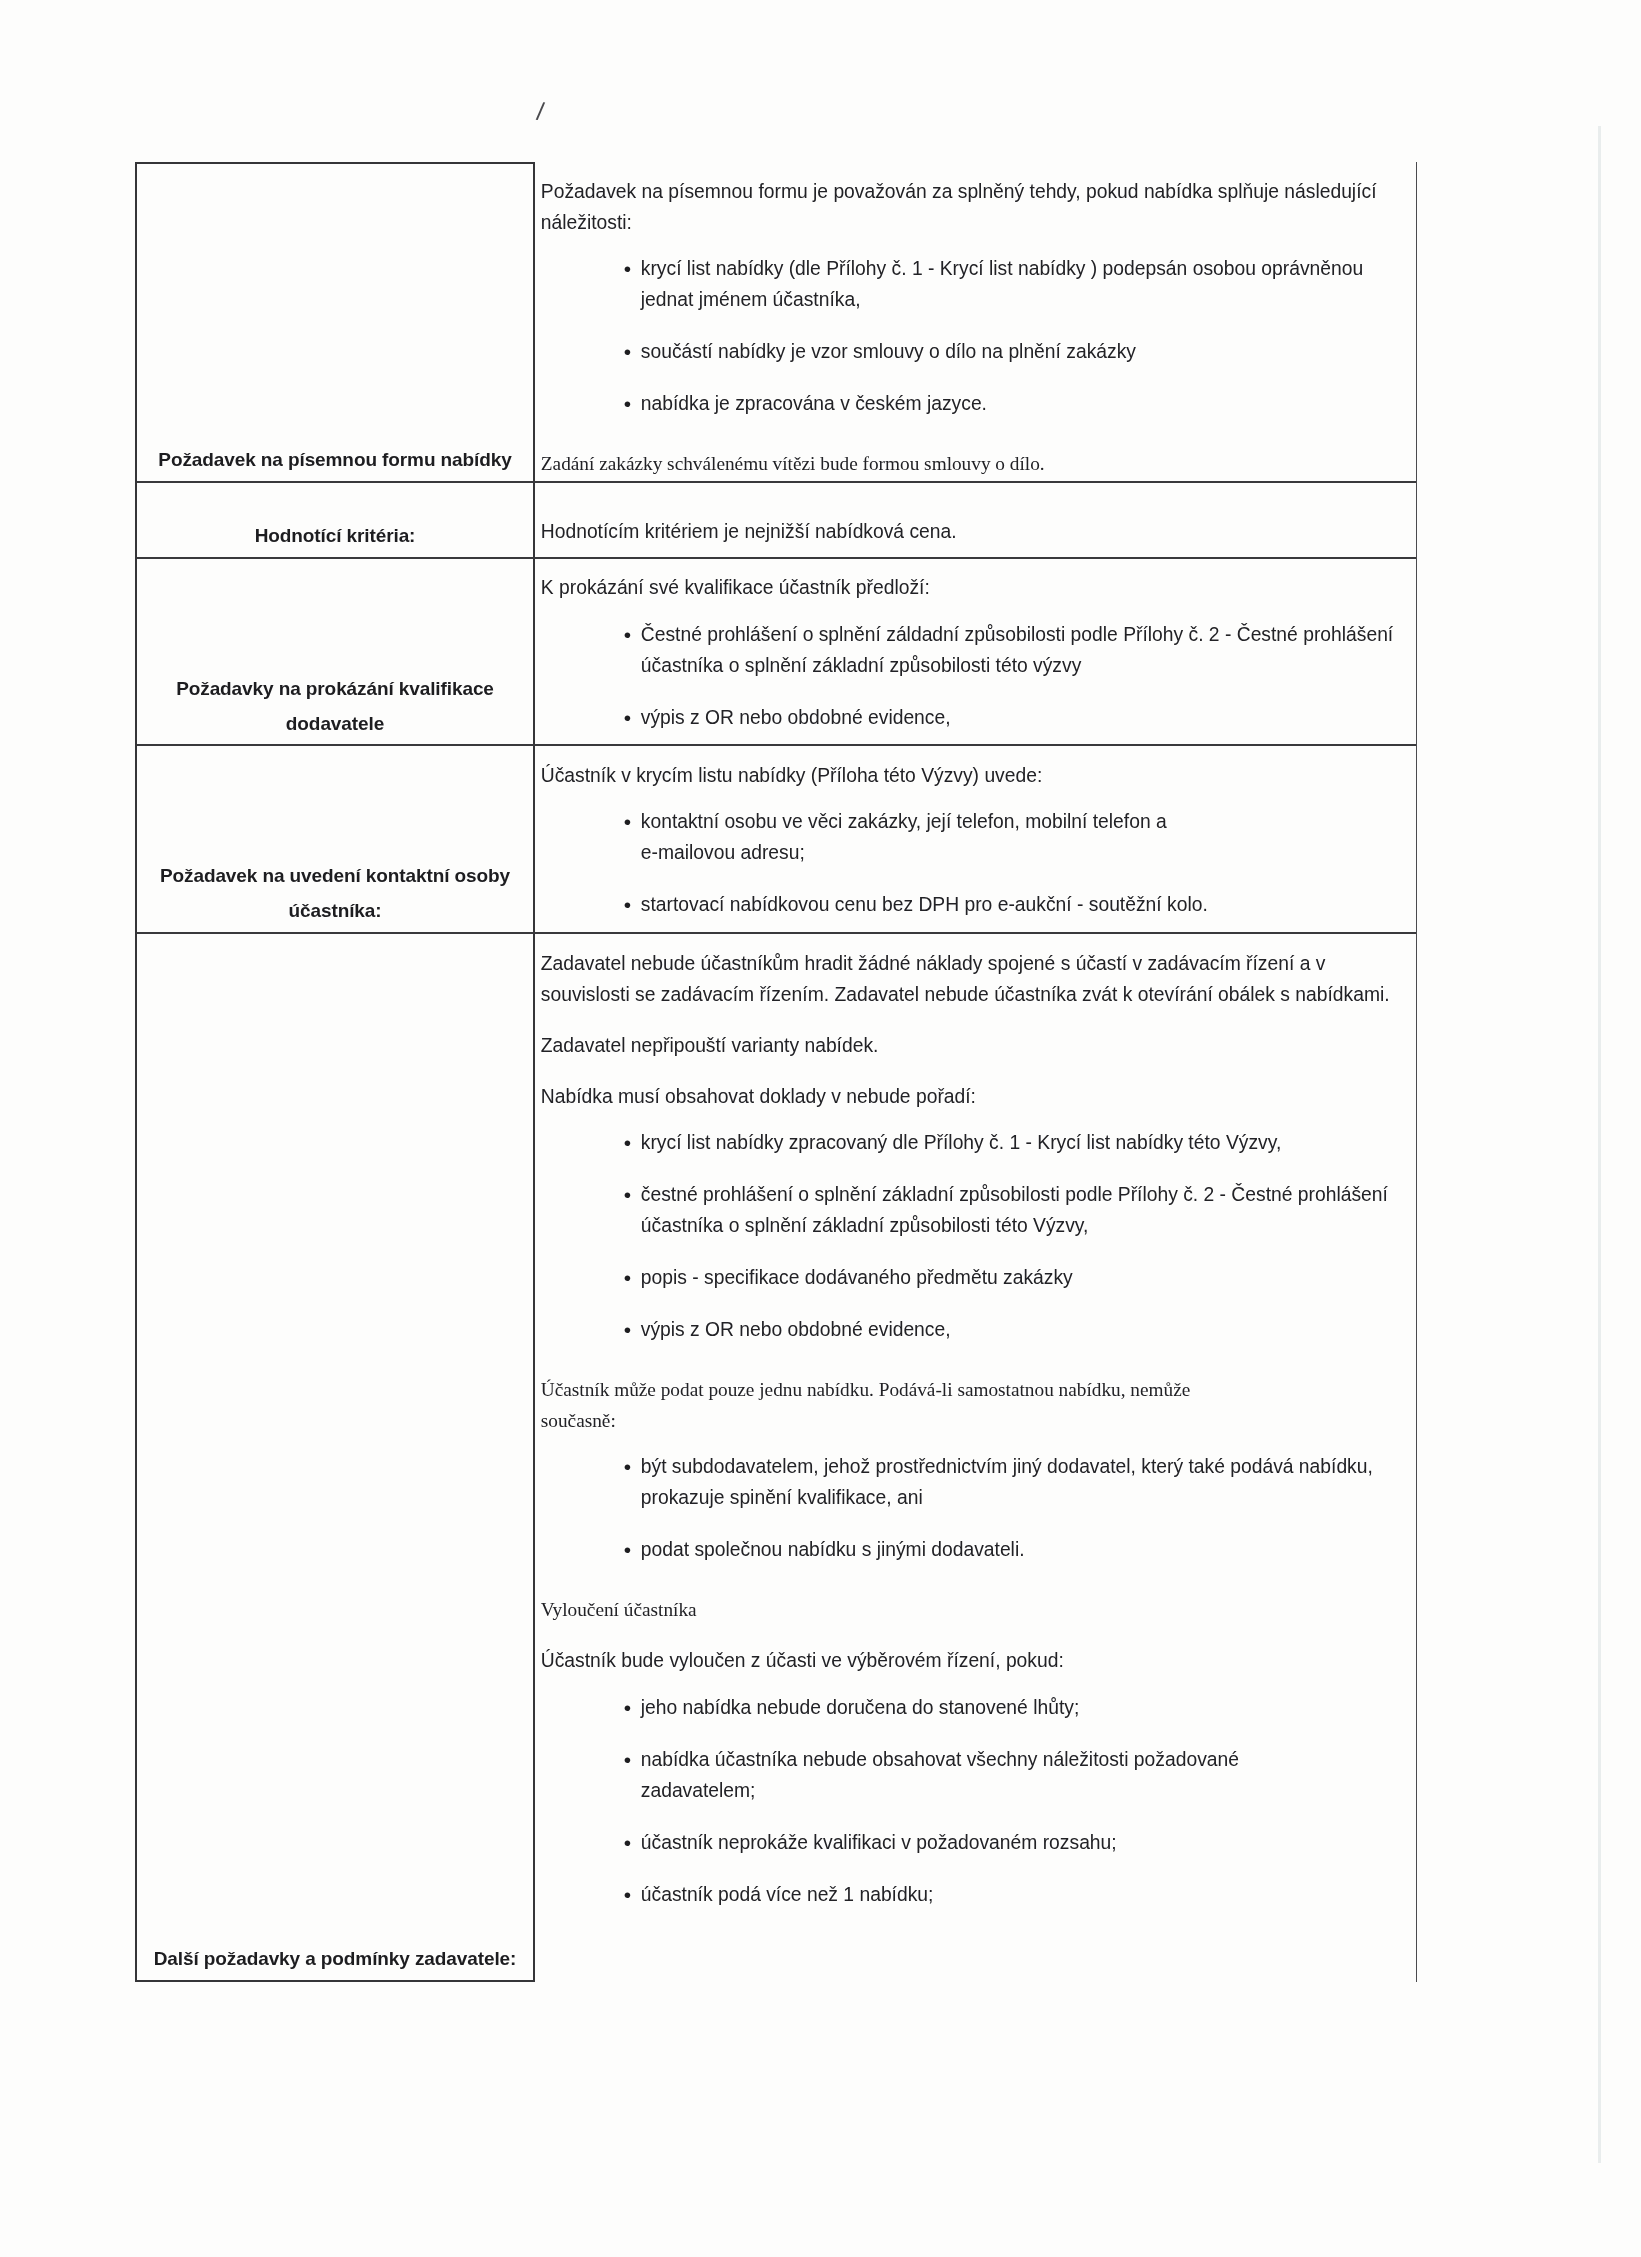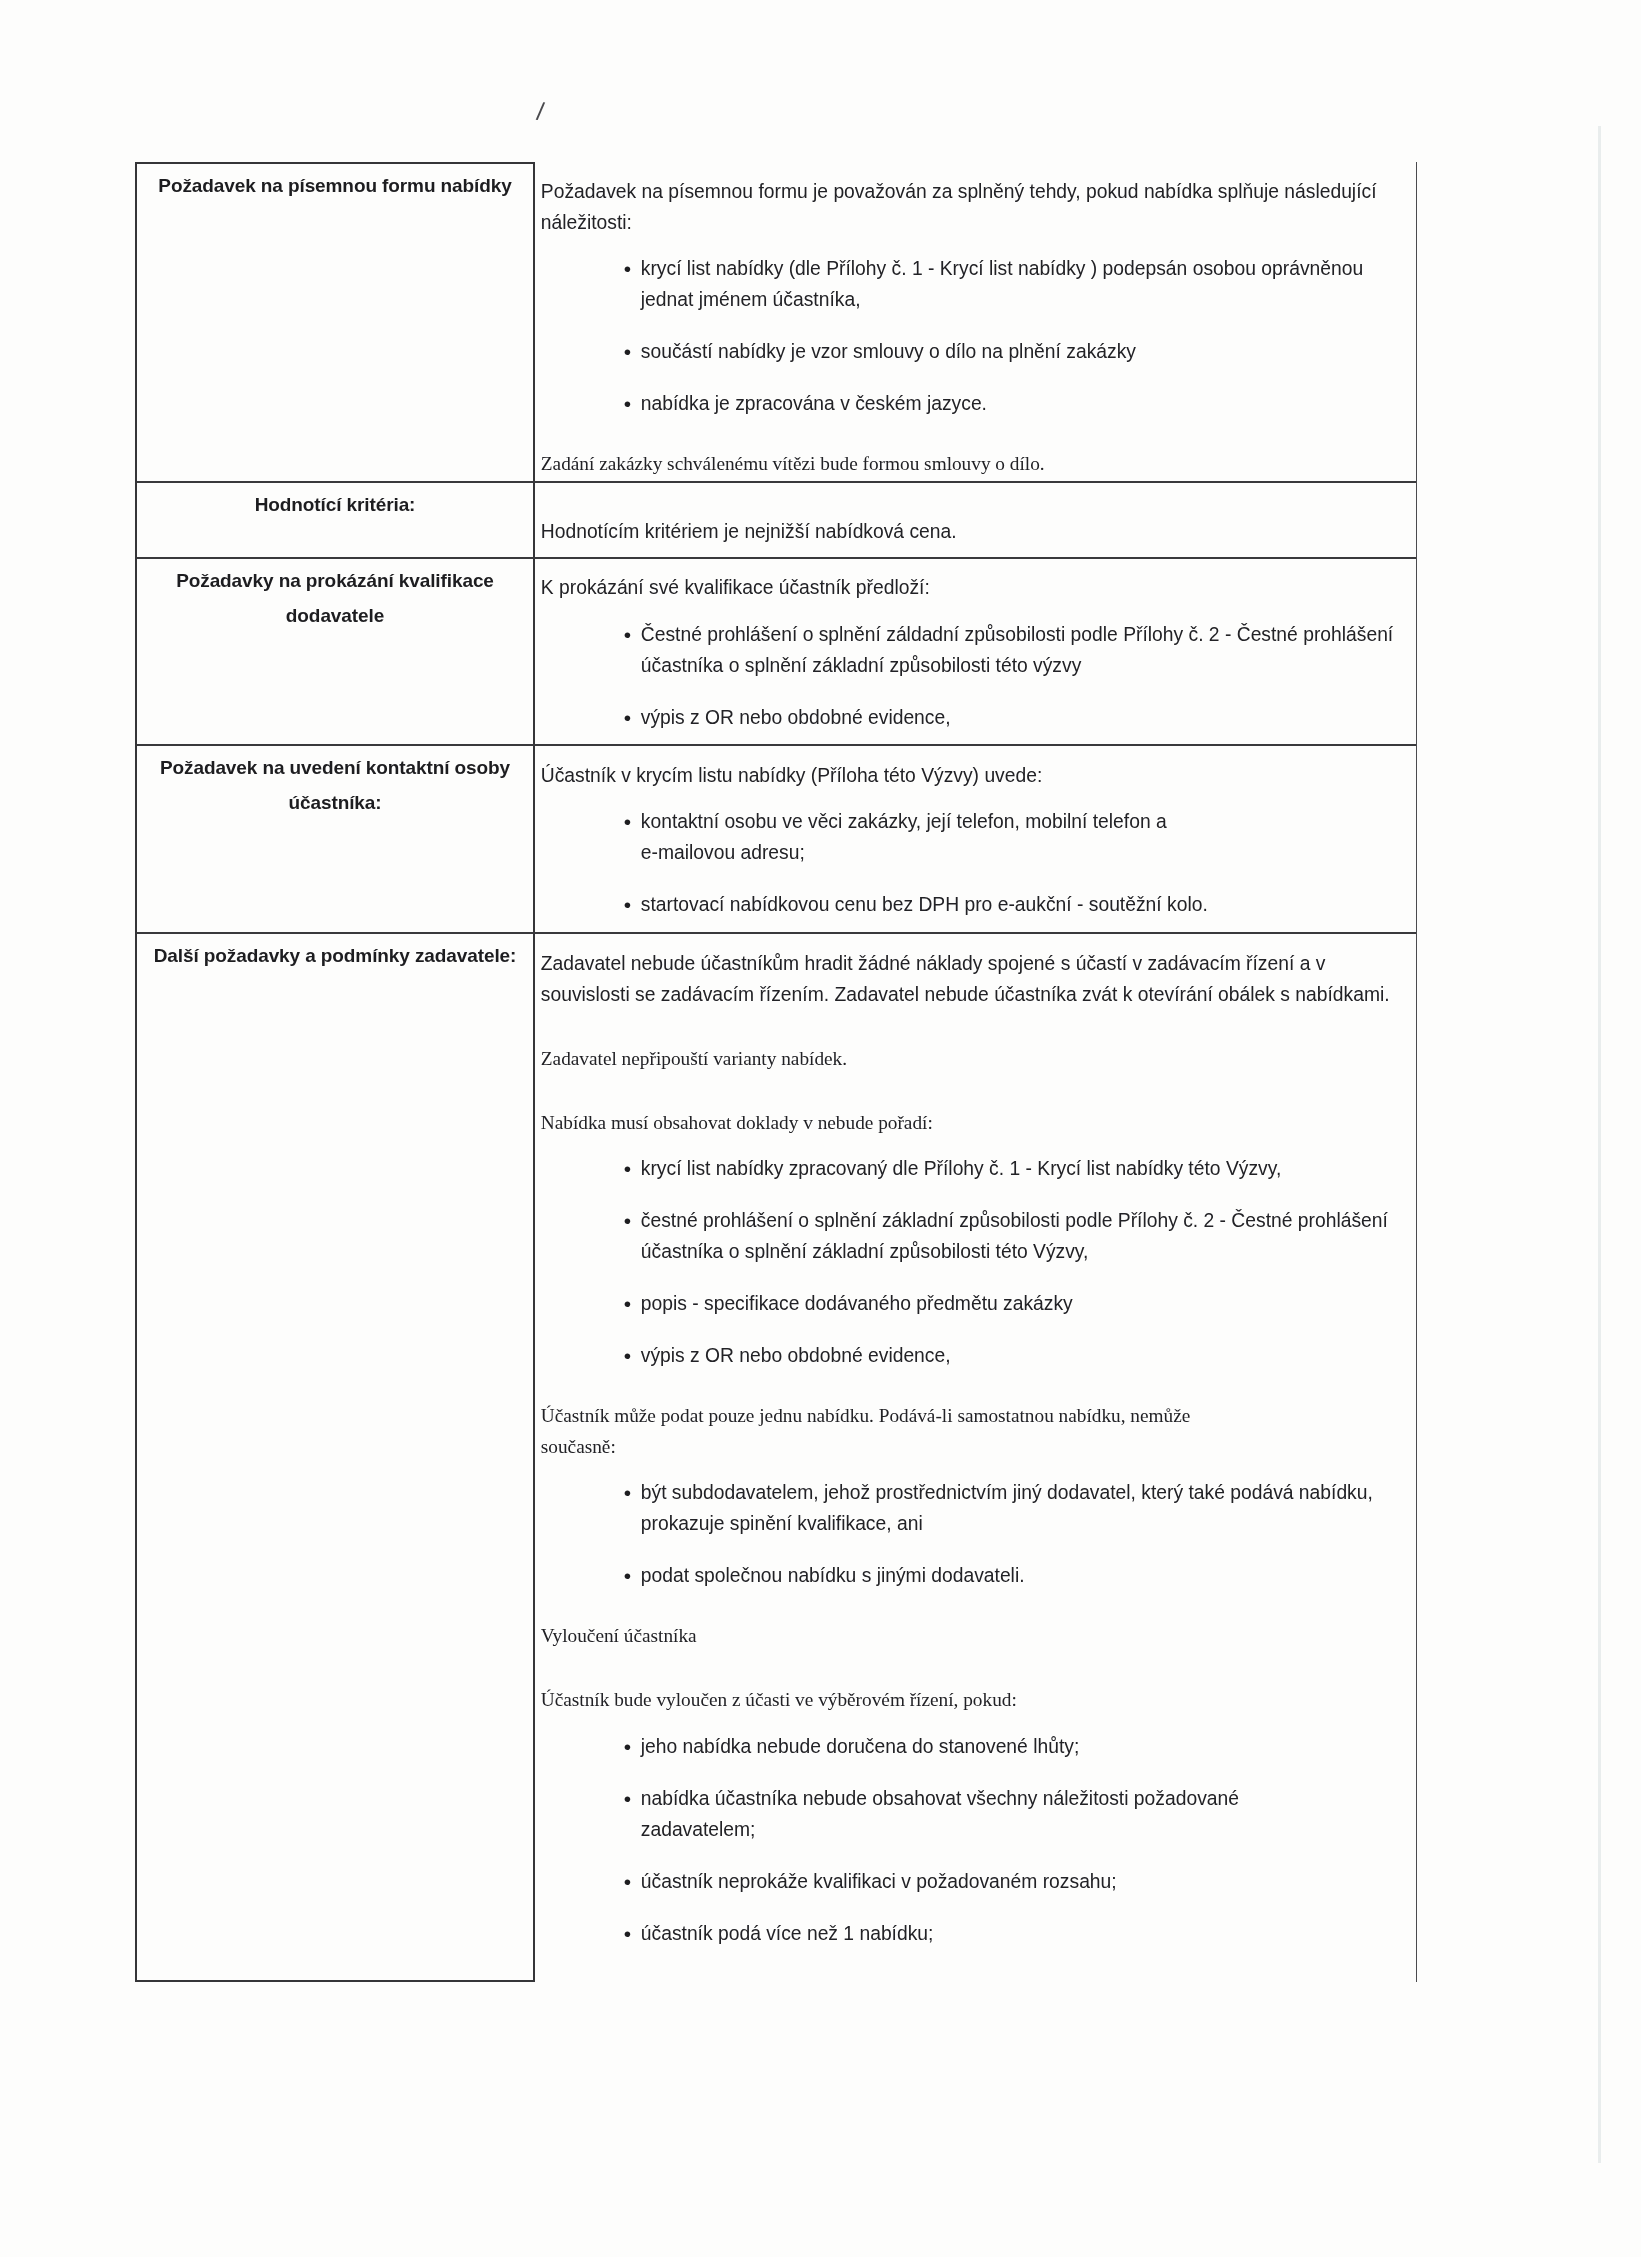--- a/index.html
+++ b/index.html
@@ -44,21 +44,21 @@
     display: flex;
     flex-direction: column;
   }
   .row { display: flex; flex-direction: row; width: 100%; }
   .row.sep { border-bottom: 2.9px solid #39393c; }
   .cell-label {
     width: 398px;
     min-width: 398px;
     border-right: 2.9px solid #353538;
     display: flex;
-    align-items: flex-start;
+    align-items: flex-end;
     justify-content: center;
     text-align: center;
     padding: 3.9px 5.8px;
     overflow: hidden;
   }
   .row:first-child .cell-label { border-top: 2.9px solid #353538; }
   .row:last-child  .cell-label { border-bottom: 2.9px solid #353538; }
   .cell-label .label-text {
     font-weight: bold;
     font-size: 19px;
@@ -79,21 +79,21 @@
   .ritem {
     font-size: 19.3px;
     line-height: 31px;
     white-space: pre-line;
     color: #222226;
   }
   .ritem + .ritem { margin-top: 25px; }
   .para + .bullet { margin-top: 15.4px; }
   .bullet + .bullet { margin-top: 21px; }
   .bullet + .para { margin-top: 29px; font-family: Liberation Serif, serif; }
-  .para + .para { margin-top: 33px; font-family: Liberation Serif, serif; }
+  .para + .para { margin-top: 20px; }
   .bullet {
     position: relative;
     padding-left: 100px;
   }
   .bullet::before {
     content: "\2022";
     position: absolute;
     left: 83px;
     top: 0;
     line-height: 31px;

